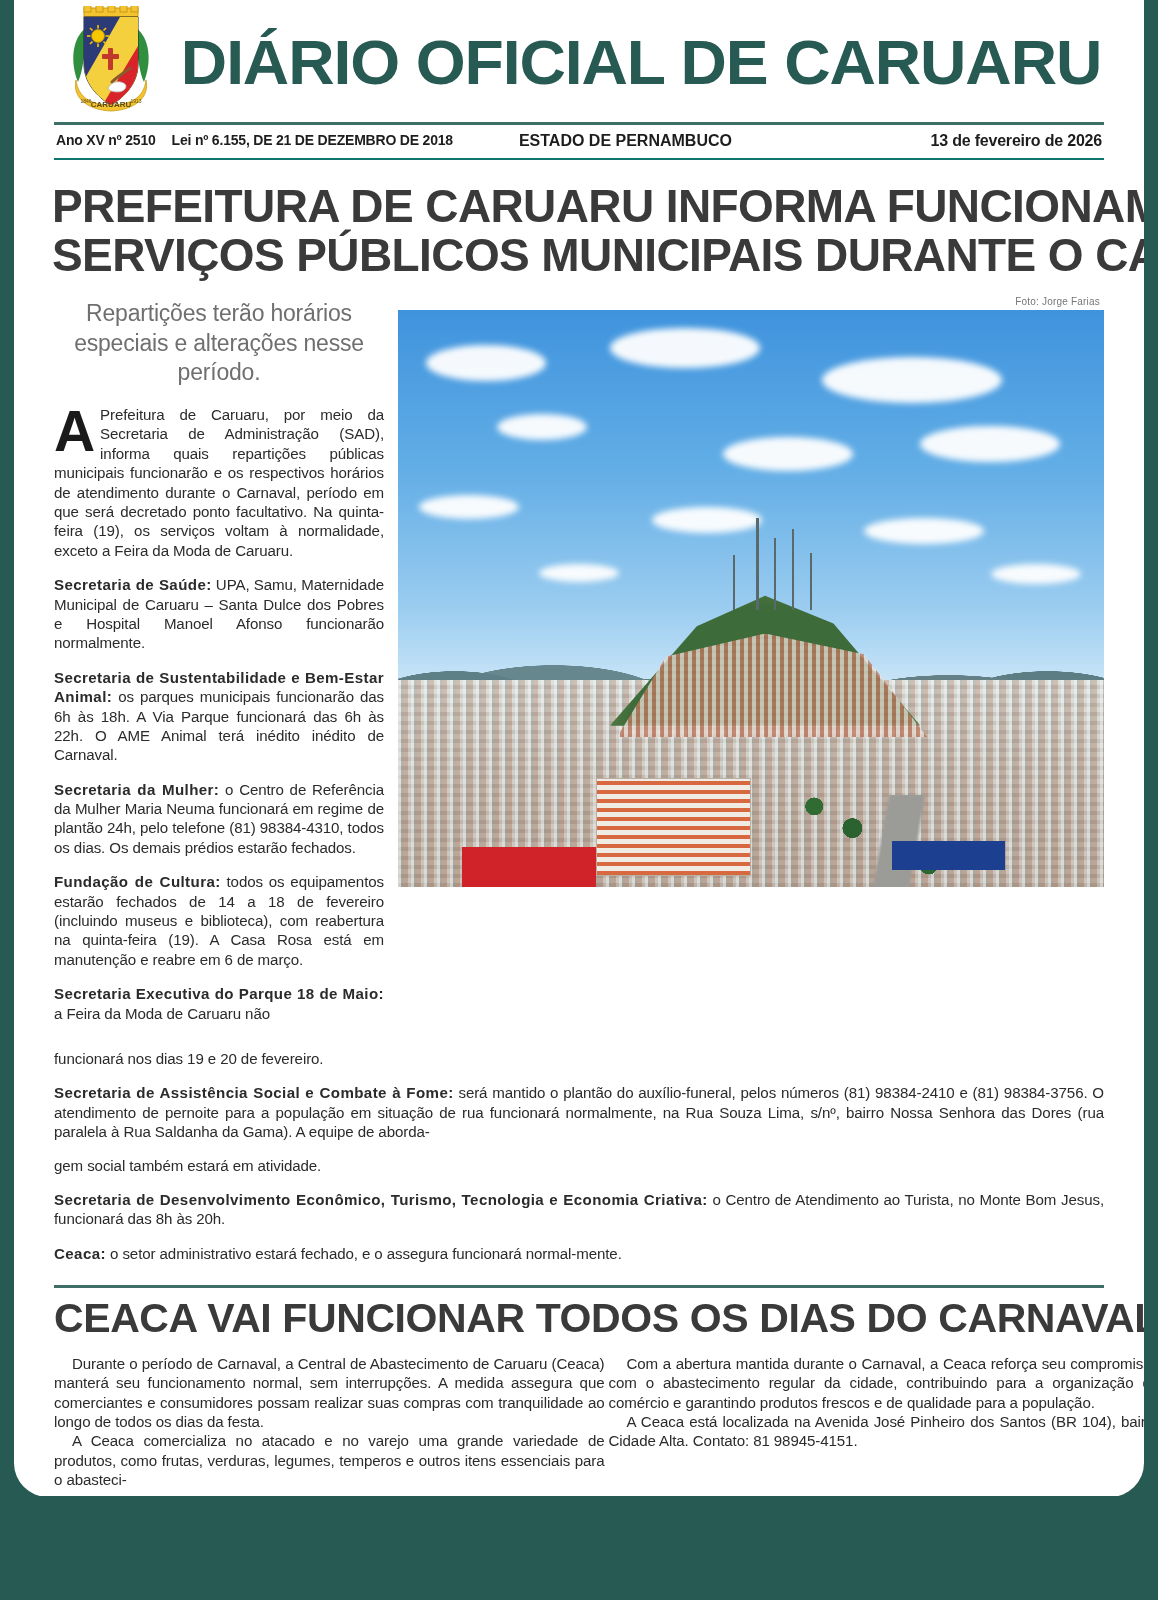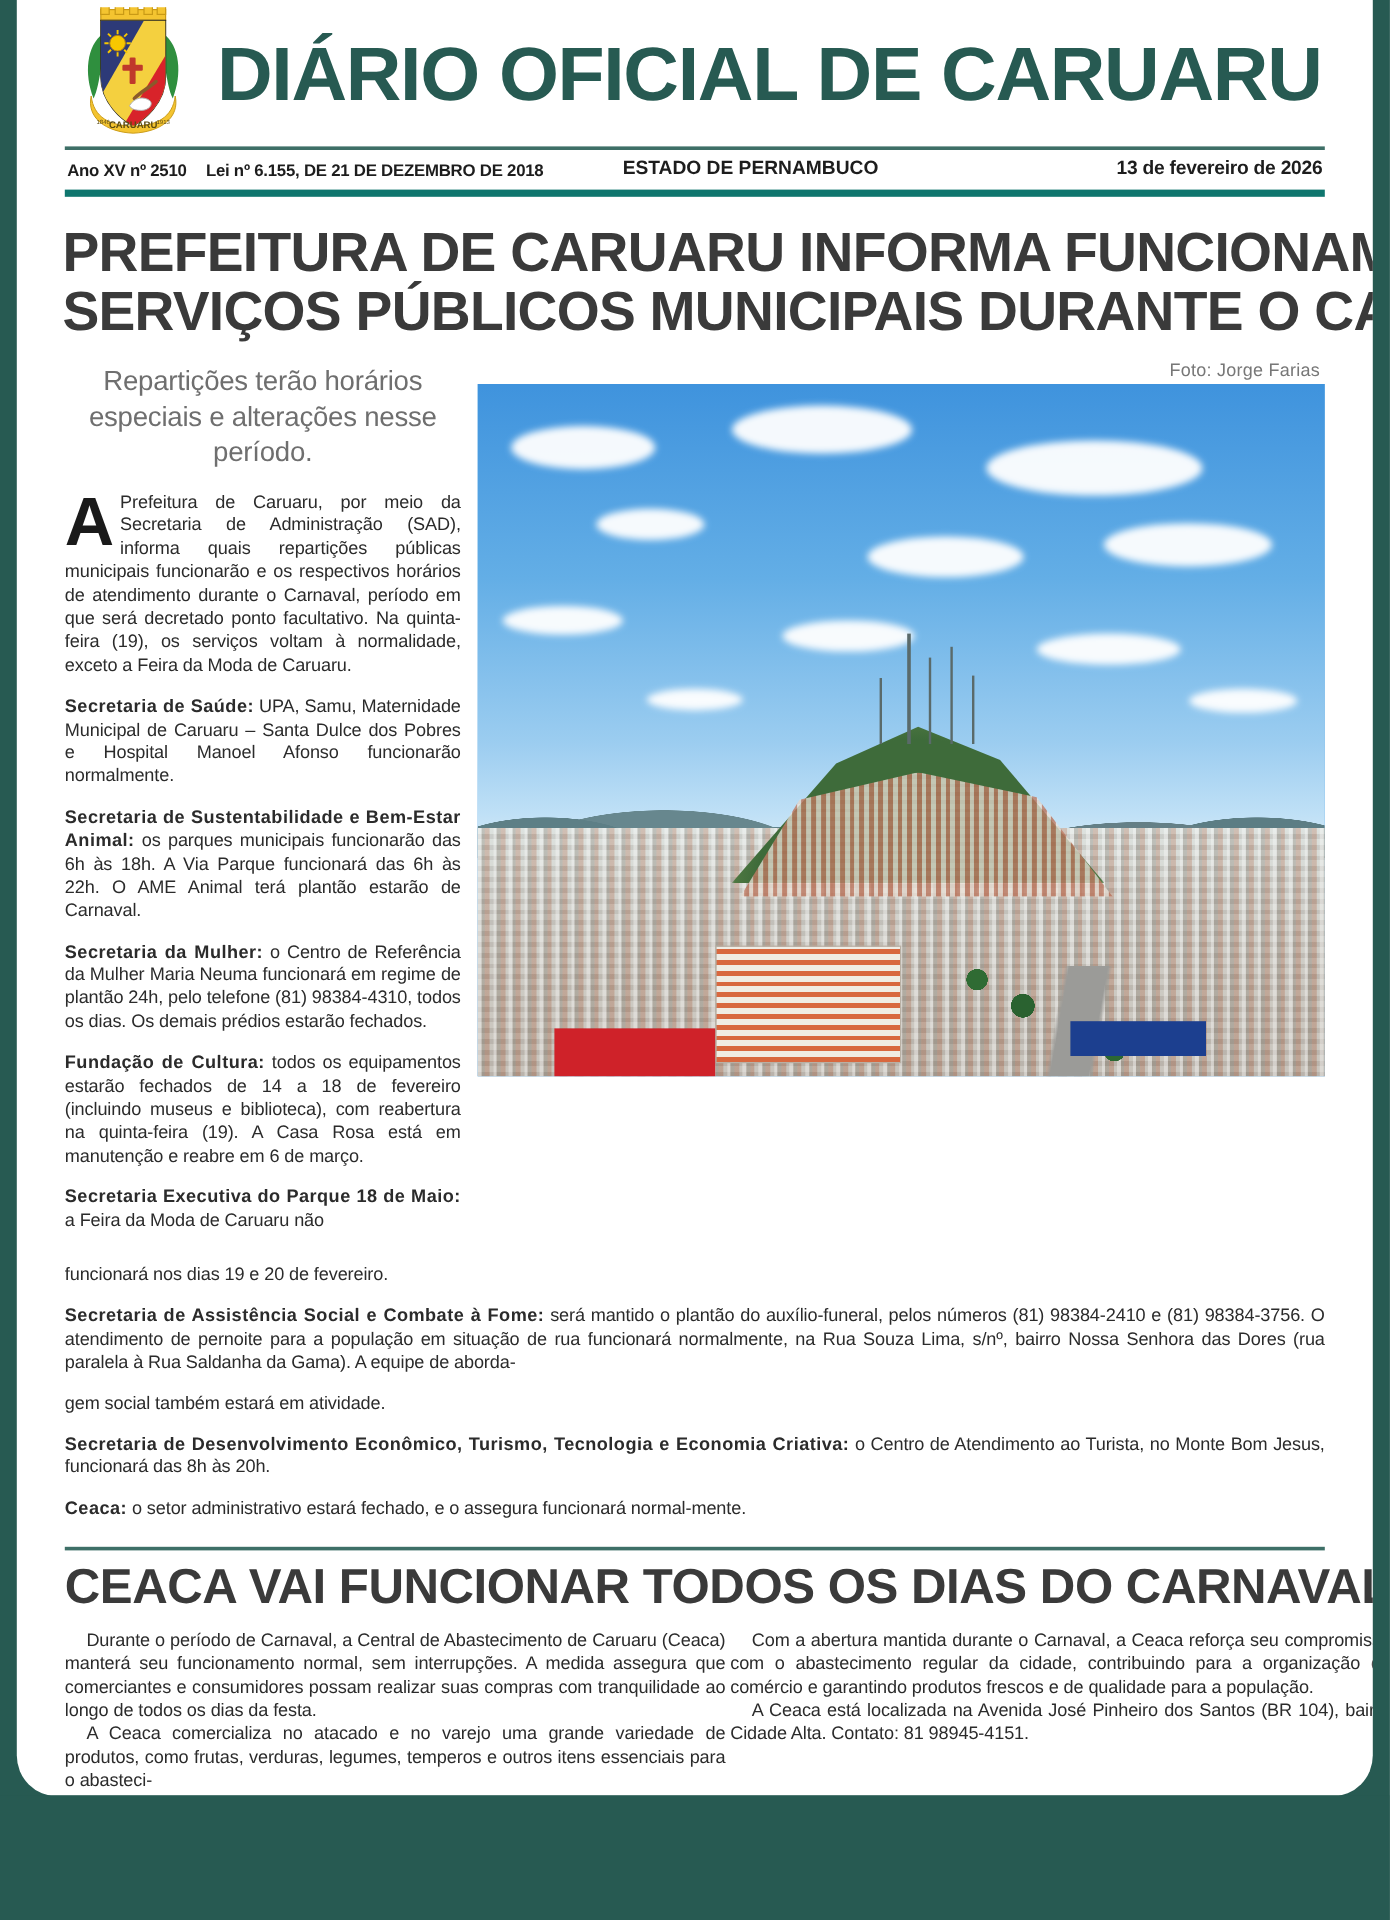--- a/index.html
+++ b/index.html
@@ -62,24 +62,24 @@
     white-space: nowrap;
     line-height: 1;
     padding-left: 4px;
   }
 
   
   .rule-thick { height: 3px; background: #3e6f67; margin: 0 40px; }
 
   .infobar {
     display: flex;
-    align-items: flex-end;
+    align-items: flex-start;
     margin: 0 40px;
     padding: 7px 2px 8px 2px;
-    border-bottom: 6px solid #0f766e;
+    border-bottom: 2px solid #0f766e;
     font-family: "Liberation Sans Narrow", "Liberation Sans", sans-serif;
     font-size: 14px;
     font-weight: 700;
     color: #1d1d1d;
     letter-spacing: -0.2px;
   }
   .ib-ano { margin-right: 16px; }
   .ib-lei { margin-right: 38px; }
   .ib-estado { font-size: 16px; letter-spacing: 0px; margin-left: 28px; }
   .ib-data { margin-left: auto; font-size: 16px; }
@@ -132,21 +132,21 @@
     float: left;
     font-size: 57px;
     line-height: 0.82;
     font-weight: 700;
     padding: 3px 5px 0 0;
     color: #1a1a1a;
   }
 
   
   .credit {
-    font-size: 15px;
+    font-size: 10px;
     color: #777;
     text-align: right;
     padding-right: 4px;
     margin-bottom: 3px;
     letter-spacing: 0.2px;
   }
   .photo {
     position: relative;
     width: 100%;
     height: 577px;
@@ -370,21 +370,21 @@
     <div class="headline">
       <span>PREFEITURA DE CARUARU INFORMA FUNCIONAMENTO DOS</span>
       <span>SERVIÇOS PÚBLICOS MUNICIPAIS DURANTE O CARNAVAL</span>
     </div>
 
     <div class="upper">
       <div class="col-left">
         <div class="kicker">Repartições terão horários especiais e alterações nesse período.</div>
         <p class="body-p first dropcap">A Prefeitura de Caruaru, por meio da Secretaria de Administração (SAD), informa quais repartições públicas municipais funcionarão e os respectivos horários de atendimento durante o Carnaval, período em que será decretado ponto facultativo. Na quinta-feira (19), os serviços voltam à normalidade, exceto a Feira da Moda de Caruaru.</p>
         <p class="body-p"><b>Secretaria de Saúde:</b><span> UPA, Samu, Maternidade Municipal de Caruaru – Santa Dulce dos Pobres e Hospital Manoel Afonso funcionarão normalmente.</span></p>
-        <p class="body-p"><b>Secretaria de Sustentabilidade e Bem-Estar Animal:</b><span> os parques municipais funcionarão das 6h às 18h. A Via Parque funcionará das 6h às 22h. O AME Animal terá plantão estarão de Carnaval.</span></p>
+        <p class="body-p"><b>Secretaria de Sustentabilidade e Bem-Estar Animal:</b><span> os parques municipais funcionarão das 6h às 18h. A Via Parque funcionará das 6h às 22h. O AME Animal terá inédito inédito de Carnaval.</span></p>
         <p class="body-p"><b>Secretaria da Mulher:</b><span> o Centro de Referência da Mulher Maria Neuma funcionará em regime de plantão 24h, pelo telefone (81) 98384-4310, todos os dias. Os demais prédios estarão fechados.</span></p>
         <p class="body-p"><b>Fundação de Cultura:</b><span> todos os equipamentos estarão fechados de 14 a 18 de fevereiro (incluindo museus e biblioteca), com reabertura na quinta-feira (19). A Casa Rosa está em manutenção e reabre em 6 de março.</span></p>
         <p class="body-p"><b>Secretaria Executiva do Parque 18 de Maio:</b><span> a Feira da Moda de Caruaru não</span></p>
       </div>
 
       <div class="photo-area">
         <div class="credit">Foto: Jorge Farias</div>
         <div class="photo">
           <div class="sky"></div>
           <div class="cloud" style="left:4%;top:6%;width:120px;height:36px;"></div>

